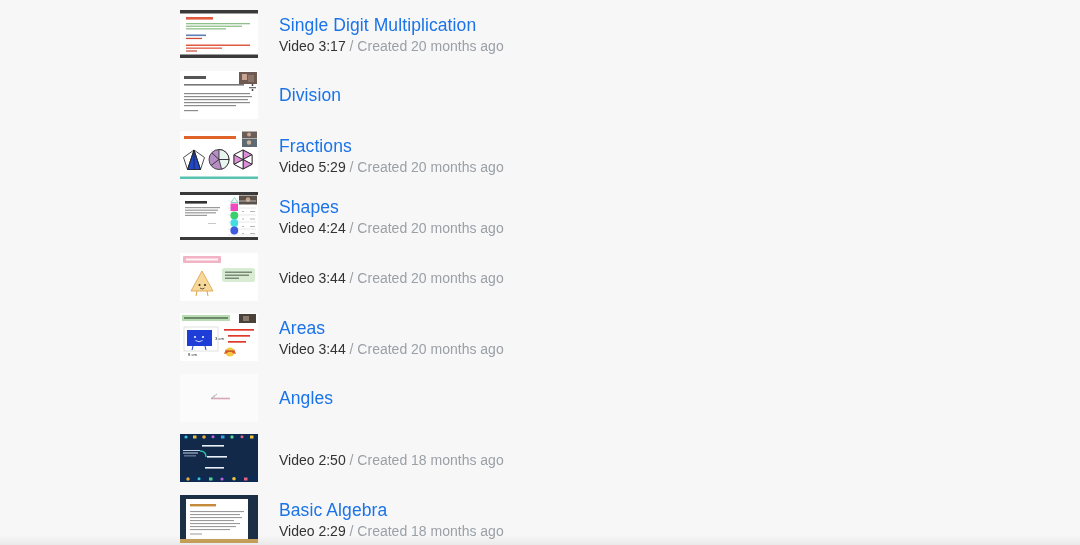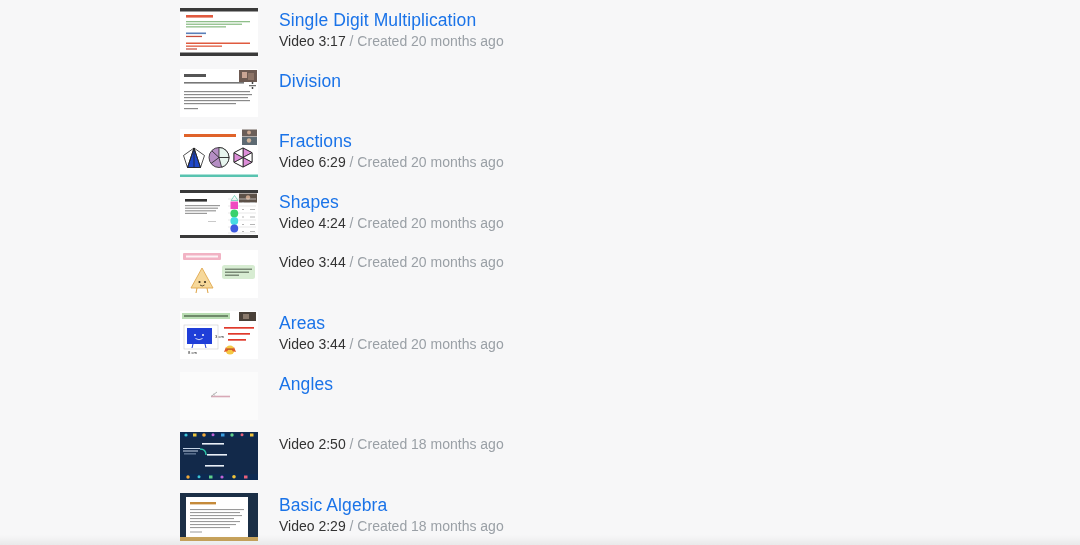--- a/index.html
+++ b/index.html
@@ -18,21 +18,21 @@
 
   #video-list {
     position: absolute;
     left: 180px;
     top: 0;
     width: 620px;
   }
 
   .video-row {
     display: flex;
-    align-items: flex-start;
+    align-items: center;
     height: 60.6px;
     padding-top: 8px;
   }
 
   .thumb-wrap {
     width: 78px;
     height: 48px;
     flex: 0 0 78px;
     position: relative;
     overflow: hidden;
@@ -157,21 +157,21 @@
     <polygon points="63,28.5 72,23.7 72,33.3" fill="#ffffff"></polygon>
     <polygon points="63,28.5 72,33.3 63,38" fill="#dd8ed8"></polygon>
     <polygon points="63,28.5 63,38 54,33.3" fill="#ffffff"></polygon>
     <polygon points="63,28.5 54,33.3 54,23.7" fill="#dd8ed8"></polygon>
     <polygon points="63,28.5 54,23.7 63,19" fill="#ffffff"></polygon>
   </g>
 </svg>
 </div>
       <div class="row-text">
         <div class="video-title">Fractions</div>
-        <div class="video-meta"><span class="meta-duration">Video 6:29</span> <span class="meta-created">/ Created 20 months ago</span></div>
+        <div class="video-meta"><span class="meta-duration">Video 5:29</span> <span class="meta-created">/ Created 20 months ago</span></div>
       </div>
     </div>
     <div class="video-row">
       <div class="thumb-wrap">
 <svg class="thumb-svg" viewBox="0 0 78 48" xmlns="http://www.w3.org/2000/svg">
   <rect width="78" height="48" fill="#ffffff"></rect>
   <rect x="0" y="0" width="78" height="3" fill="#3a3a3a"></rect>
   <rect x="0" y="45" width="78" height="3" fill="#3a3a3a"></rect>
   <rect x="59" y="3.5" width="18" height="9" fill="#5c5148"></rect>
   <circle cx="68" cy="7.5" r="2.2" fill="#c6a289"></circle>

